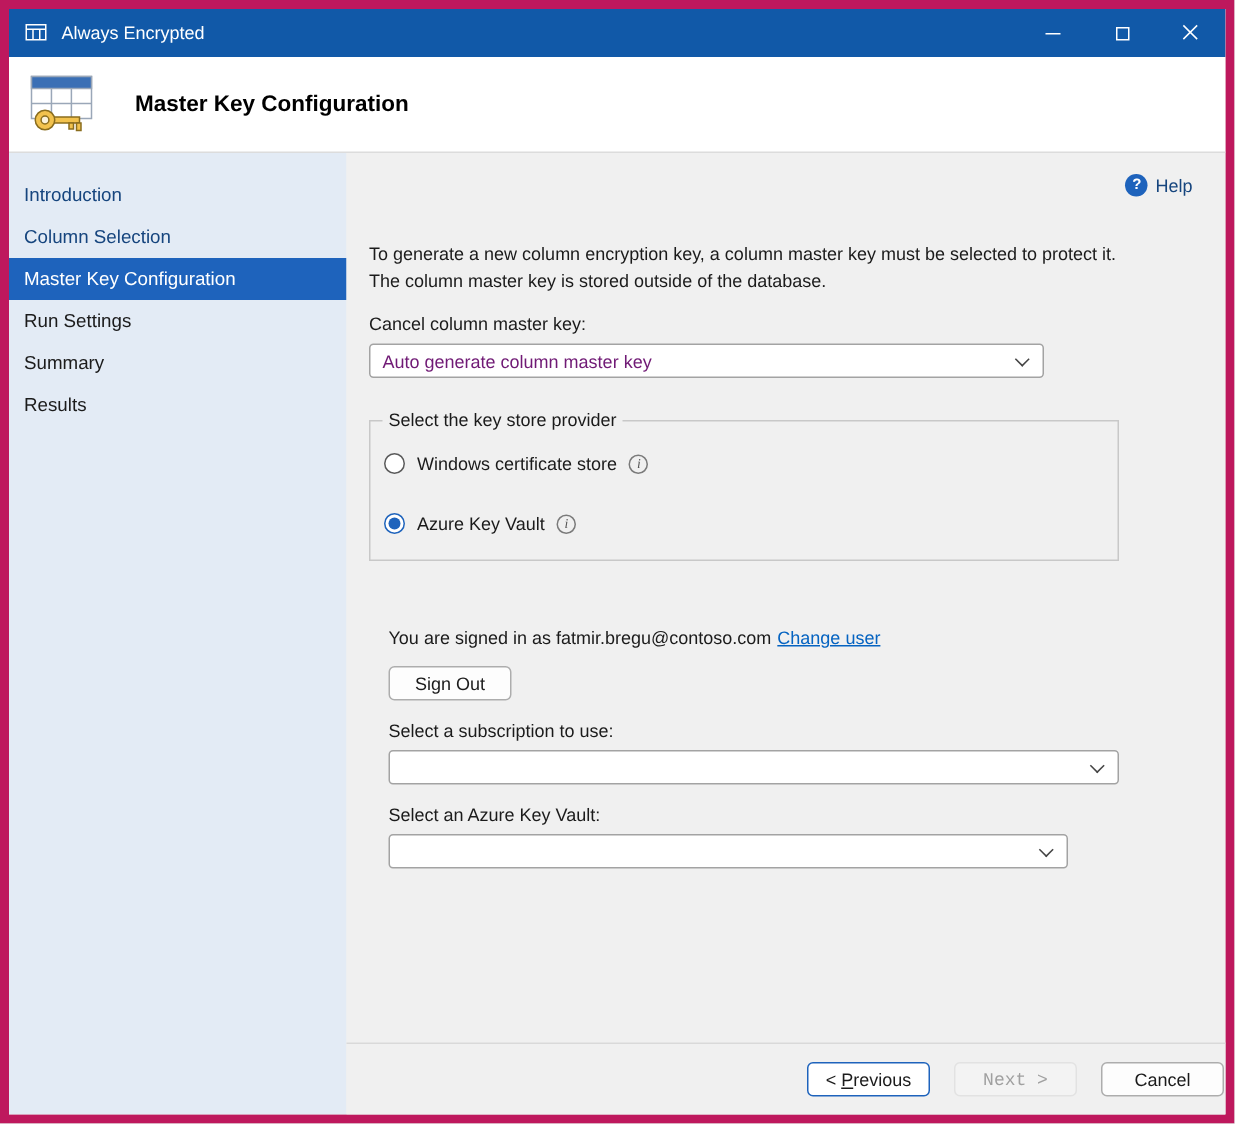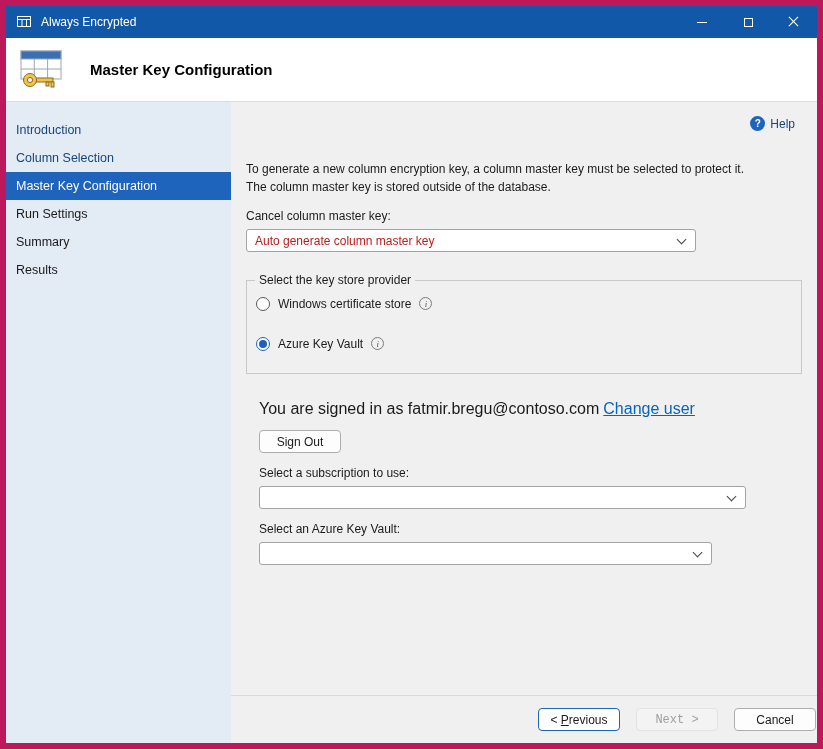--- a/index.html
+++ b/index.html
@@ -67,58 +67,58 @@
 
   .intro{margin-top:58px;font-size:12px;color:#1b1b1b;width:512px;line-height:1.5;}
 
   .field-label{font-size:12px;color:#1b1b1b;margin-top:13px;}
 
   .dropdown{
     margin-top:6px;height:23px;background:#fff;
     border:1px solid #A3A3A3;border-radius:3px;
     display:flex;align-items:center;
     padding:0 40px 0 8px;position:relative;
-    font-size:12px;color:#b91c1c;width:450px;cursor:pointer;
+    font-size:12px;color:#701a75;width:450px;cursor:pointer;
   }
   .dropdown .chevron{
     position:absolute;right:10px;top:6px;width:7px;height:7px;
     border-right:1px solid #444;border-bottom:1px solid #444;
     transform:rotate(45deg);
   }
   .dropdown.w-sub{width:487px;}
   .dropdown.w-vault{width:453px;}
 
   .groupbox{
-    margin-top:28px;width:556px;border:1px solid #C8C8C8;
+    margin-top:28px;width:500px;border:1px solid #C8C8C8;
     position:relative;padding:12px 0 12px 9px;
   }
   .legend{
     position:absolute;top:-8px;left:8px;background:#F0F0F0;
     padding:0 4px;font-size:12px;color:#1b1b1b;
   }
-  .radio-row{display:flex;align-items:flex-start;margin-top:4px;height:24px;font-size:12px;color:#1b1b1b;cursor:pointer;}
+  .radio-row{display:flex;align-items:center;margin-top:4px;height:24px;font-size:12px;color:#1b1b1b;cursor:pointer;}
   .radio-row + .radio-row{margin-top:16px;}
   .radio{
     width:14px;height:14px;border-radius:50%;border:1px solid #5A5A5A;
     background:#fff;position:relative;flex:0 0 14px;
   }
   .radio.checked{border:1px solid #1E63BC;}
   .radio.checked::after{
     content:"";position:absolute;left:2px;top:2px;right:2px;bottom:2px;
     border-radius:50%;background:#1E63BC;
   }
   .radio-label{margin-left:8px;}
   .info-badge{
     width:13px;height:13px;border-radius:50%;border:1px solid #7a7a7a;color:#555;
     font-size:9px;display:flex;align-items:center;justify-content:center;
     margin-left:8px;font-family:"Liberation Serif", serif;font-style:italic;
   }
 
   .azure{margin-left:13px;}
-  .signin{margin-top:26px;font-size:16px;color:#1b1b1b;}
+  .signin{margin-top:44px;font-size:12px;color:#1b1b1b;}
   .link{color:#0563C1;text-decoration:underline;margin-left:4px;cursor:pointer;}
 
   .btn{
     height:23px;min-width:82px;background:#FDFDFD;
     border:1px solid #ADADAD;border-radius:4px;
     font-size:12px;font-family:inherit;color:#1b1b1b;
     padding:0 10px;cursor:pointer;
   }
   .btn-signout{margin-top:12px;text-align:center;}
   .btn.primary{border:1px solid #1E63BC;background:#FFFFFF;}

